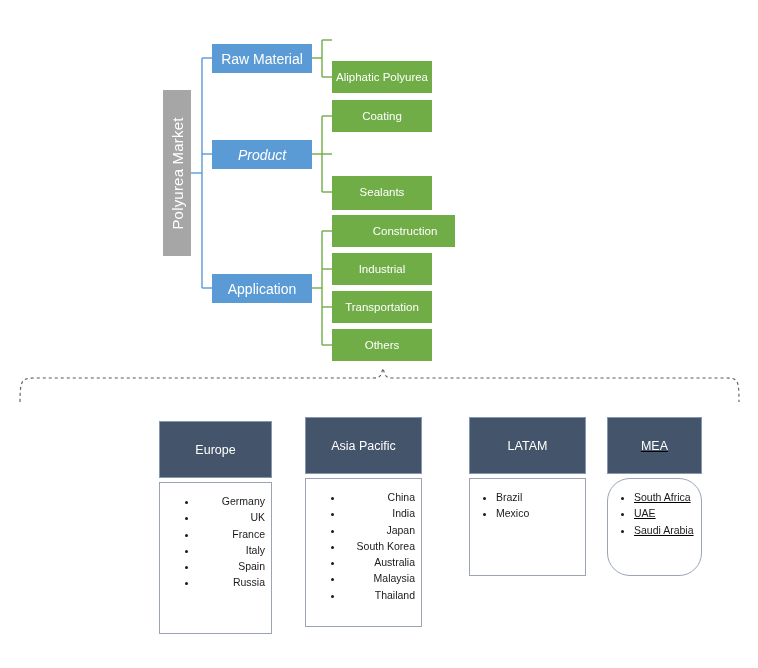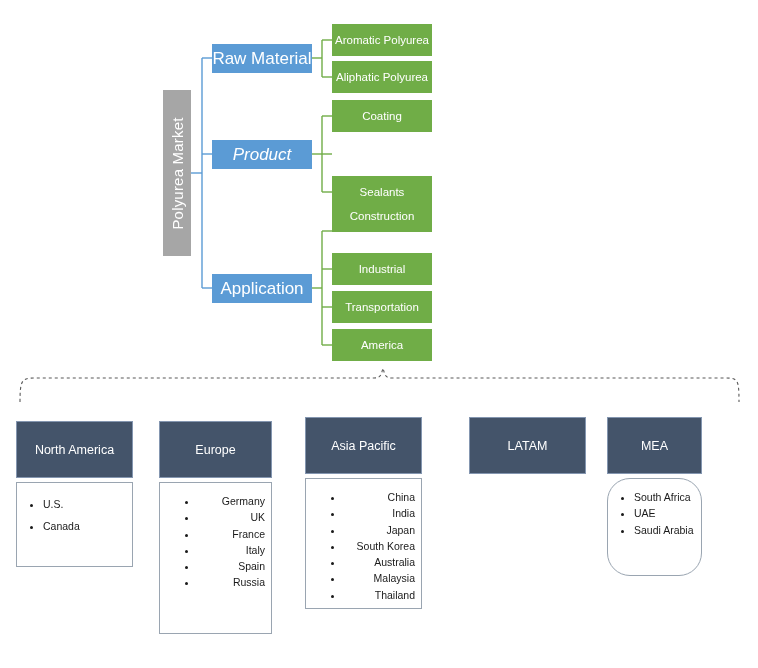--- a/index.html
+++ b/index.html
@@ -30,21 +30,21 @@
     font-size:15px;
     letter-spacing:.2px;
   }
 
   
   .branch{
     position:absolute;
     left:212px;width:100px;height:29px;
     background:#5B9BD5;
     color:#ffffff;
-    font-size:17px;
+    font-size:14px;
     display:flex;align-items:center;justify-content:center;
     text-align:right;
   }
 
   
   .leaf{
     position:absolute;
     left:332px;width:100px;height:32px;
     background:#70AD47;
     color:#ffffff;
@@ -140,61 +140,47 @@
   <div class="branch" style="top:44px;">
     <span>Raw Material</span>
   </div>
   <div class="branch" style="top:140px;font-style:italic;">
     <span>Product</span>
   </div>
   <div class="branch" style="top:274px;">
     <span>Application</span>
   </div>
 
-  <div class="leaf" style="top:24px;">
-    <span>Aromatic Polyurea</span>
-  </div>
   <div class="leaf" style="top:61px;">
     <span>Aliphatic Polyurea</span>
   </div>
 
   <div class="leaf" style="top:100px;">
     <span>Coating</span>
   </div>
   <div class="leaf" style="top:138px;margin-top:40px;">
     <span>Lining</span>
   </div>
   <div class="leaf" style="top:176px;">
     <span>Sealants</span>
   </div>
 
-  <div class="leaf" style="top:200px;">
+  <div class="leaf" style="top:215px;padding-left:23px;">
     <span>Construction</span>
   </div>
   <div class="leaf" style="top:253px;">
     <span>Industrial</span>
   </div>
   <div class="leaf" style="top:291px;">
     <span>Transportation</span>
   </div>
   <div class="leaf" style="top:329px;">
-    <span>America</span>
-  </div>
-
-  <div class="region" style="left:16px;top:421px;width:117px;">
-    <div class="region-head" style="height:57px;">
-      <span>North America</span>
-    </div>
-    <div class="region-body loose" style="height:85px;">
-      <ul>
-        <li>U.S.</li>
-        <li>Canada</li>
-      </ul>
-    </div>
-  </div>
+    <span>Others</span>
+  </div>
+
 
   <div class="region" style="left:159px;top:421px;width:113px;">
     <div class="region-head" style="height:57px;">
       <span>Europe</span>
     </div>
     <div class="region-body wide-indent" style="height:152px;">
       <ul>
         <li>Germany</li>
         <li>UK</li>
         <li>France</li>
@@ -202,40 +188,46 @@
         <li>Spain</li>
         <li>Russia</li>
       </ul>
     </div>
   </div>
 
   <div class="region" style="left:305px;top:417px;width:117px;">
     <div class="region-head" style="height:57px;">
       <span>Asia Pacific</span>
     </div>
-    <div class="region-body wide-indent" style="height:131px;">
+    <div class="region-body wide-indent" style="height:149px;">
       <ul>
         <li>China</li>
         <li>India</li>
         <li>Japan</li>
         <li>South Korea</li>
         <li>Australia</li>
         <li>Malaysia</li>
         <li>Thailand</li>
       </ul>
     </div>
   </div>
 
   <div class="region" style="left:469px;top:417px;width:117px;">
     <div class="region-head" style="height:57px;">
       <span>LATAM</span>
     </div>
-  </div>
-
-  <div class="region" style="left:607px;top:417px;width:95px;">
+    <div class="region-body" style="height:98px;">
+      <ul>
+        <li>Brazil</li>
+        <li>Mexico</li>
+      </ul>
+    </div>
+  </div>
+
+  <div class="region" style="left:607px;top:417px;width:95px;text-decoration:underline;">
     <div class="region-head" style="height:57px;">
       <span>MEA</span>
     </div>
     <div class="region-body" style="height:98px;border-radius:23px;">
       <ul>
         <li>South Africa</li>
         <li>UAE</li>
         <li>Saudi Arabia</li>
       </ul>
     </div>

